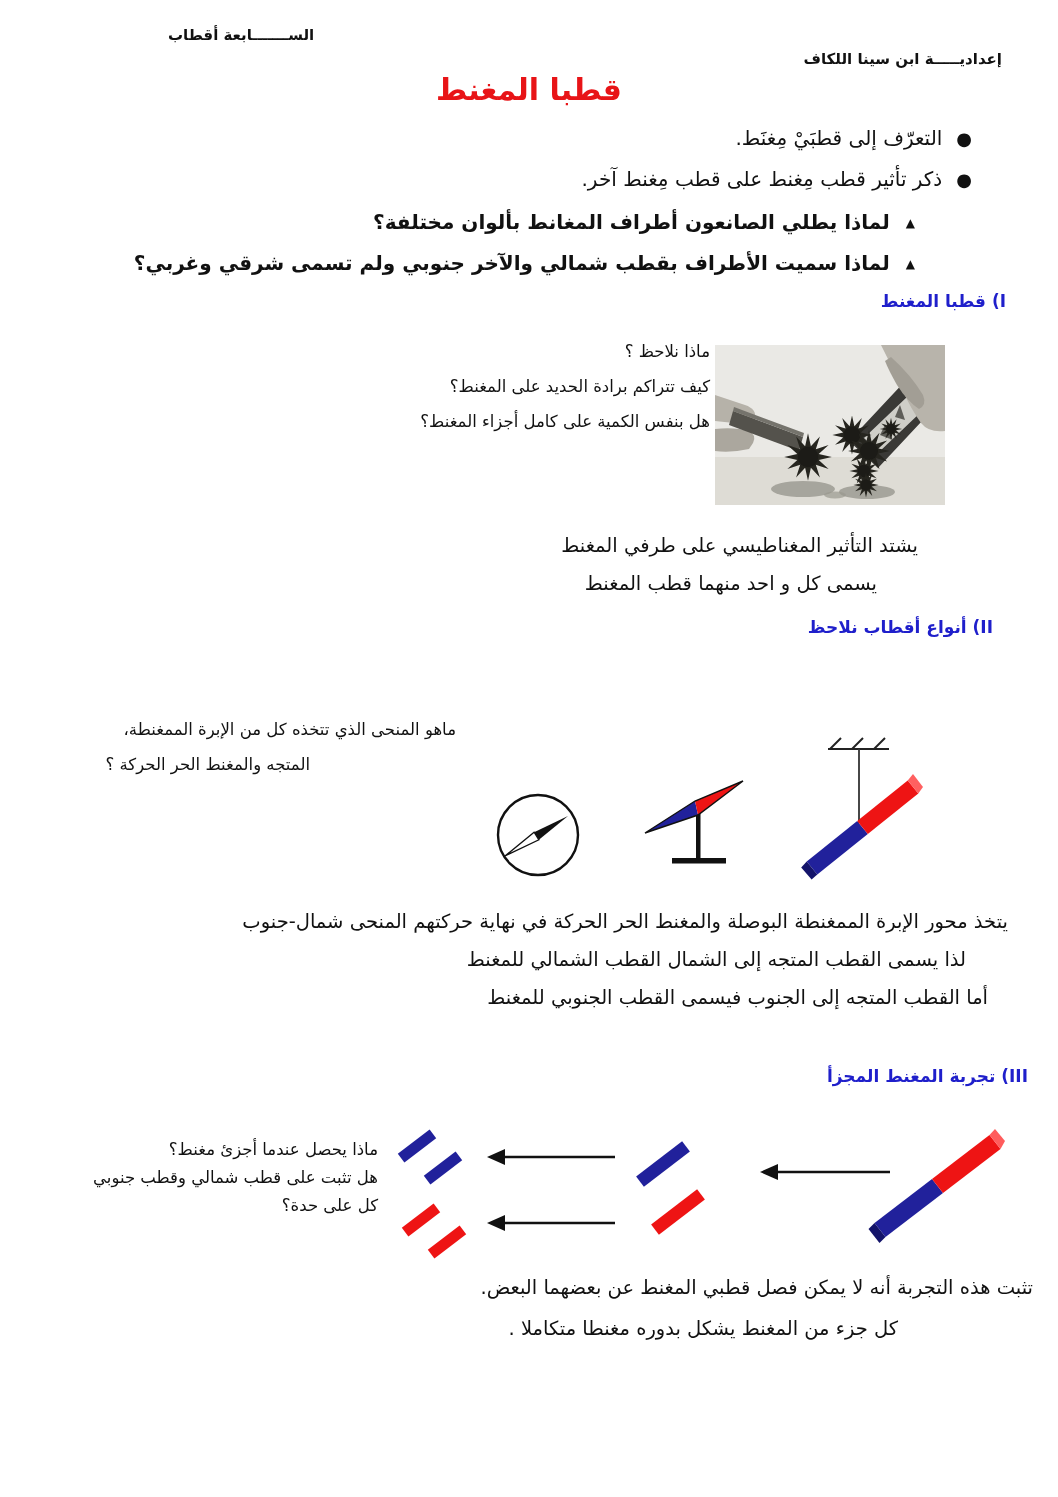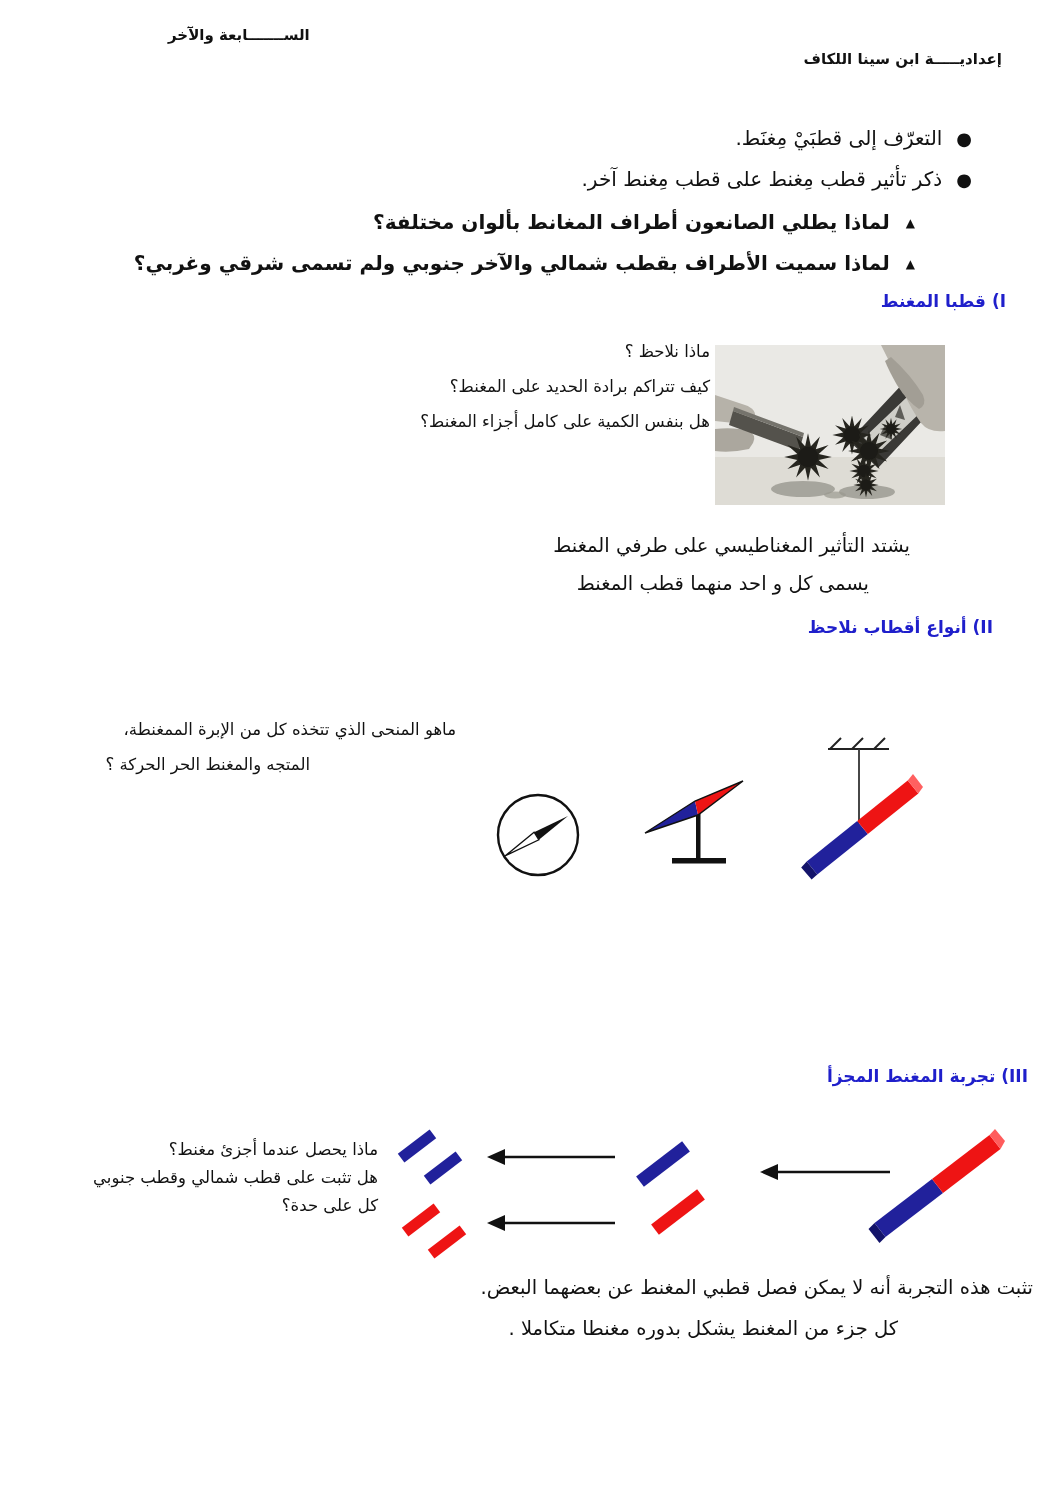--- a/index.html
+++ b/index.html
@@ -19,22 +19,23 @@
   .body-line{font-size:19.5px;white-space:nowrap;text-align:right;margin-bottom:15px;}
   .s3q .qline{margin-bottom:9px;}
   svg{display:block;}
 </style>
 </head>
 <body>
 
 <div class="page">
 
   <div class="abs hdr" style="top:10px;right:56px;margin-top:40px;">إعداديـــــة ابن سينا اللكاف</div>
-  <div class="abs hdr" style="top:26px;left:168px;">الســـــــابعة والآخر</div>
-
+  <div class="abs hdr" style="top:26px;left:168px;">الســـــــابعة أقطاب</div>
+
+  <div class="abs title" style="top:72px;left:0;">قطبا المغنط</div>
 
   <div class="abs" style="top:126px;right:86px;">
     <div class="obj-item">
       <span class="obj-bullet">●</span>
       <span>التعرّف إلى قطبَيْ مِغنَط.</span>
     </div>
     <div class="obj-item">
       <span class="obj-bullet">●</span>
       <span>ذكر تأثير قطب مِغنط على قطب مِغنط آخر.</span>
     </div>
@@ -100,21 +101,21 @@
         <use href="#filings" transform="translate(93,112) scale(0.85)"></use>
         <use href="#filings" transform="translate(137,90) scale(0.7)"></use>
         <use href="#filings" transform="translate(154,106) scale(0.75)"></use>
         <use href="#filings" transform="translate(149,126) scale(0.52)"></use>
         <use href="#filings" transform="translate(151,140) scale(0.45)"></use>
         <use href="#filings" transform="translate(176,84) scale(0.4)"></use>
       </g>
     </svg>
   </div>
 
-  <div class="abs" style="top:534px;right:148px;">
+  <div class="abs" style="top:534px;right:140px;">
     <div class="body-line">يشتد التأثير المغناطيسي على طرفي المغنط</div>
     <div class="body-line" style="padding-left:0;padding-right:41px;">يسمى كل و احد منهما قطب المغنط</div>
   </div>
 
   <div class="abs sec-heading" style="top:617px;right:65px;">II) أنواع أقطاب نلاحظ</div>
 
   <div class="abs" style="top:720px;right:602px;">
     <div class="qline" style="">ماهو المنحى الذي تتخذه كل من الإبرة الممغنطة،</div>
     <div class="qline" style="padding-right:146px;">المتجه والمغنط الحر الحركة ؟</div>
   </div>
@@ -149,20 +150,25 @@
       <g>
         <polygon points="819.5,102.9 0,0" fill="none"></polygon>
         <polygon points="21.7,128.4 72.2,87.9 82.8,101.1 32.3,141.6" fill="#21219b"></polygon>
         <polygon points="72.2,87.9 122.7,47.4 133.3,60.6 82.8,101.1" fill="#ee1414"></polygon>
         <polygon points="122.7,47.4 128,41 138,54 133.3,60.6" fill="#ff6060"></polygon>
         <polygon points="21.7,128.4 16.2,134.4 26.6,146.4 32.3,141.6" fill="#14146a"></polygon>
       </g>
     </svg>
   </div>
 
+  <div class="abs" style="top:910px;right:50px;">
+    <div class="body-line">يتخذ محور الإبرة الممغنطة البوصلة والمغنط الحر الحركة في نهاية حركتهم المنحى شمال-جنوب</div>
+    <div class="body-line" style="padding-right:42px;">لذا يسمى القطب المتجه إلى الشمال القطب الشمالي للمغنط</div>
+    <div class="body-line" style="padding-right:20px;">أما القطب المتجه إلى الجنوب فيسمى القطب الجنوبي للمغنط</div>
+  </div>
 
   <div class="abs sec-heading" style="top:1066px;right:30px;">III) تجربة المغنط المجزأ</div>
 
   <div class="abs s3q" style="top:1140px;right:680px;">
     <div class="qline">ماذا يحصل عندما أجزئ مغنط؟</div>
     <div class="qline">هل تثبت على قطب شمالي وقطب جنوبي</div>
     <div class="qline">كل على حدة؟</div>
   </div>
 
   <div class="abs" style="top:1120px;left:55px;width:960px;height:150px;">

